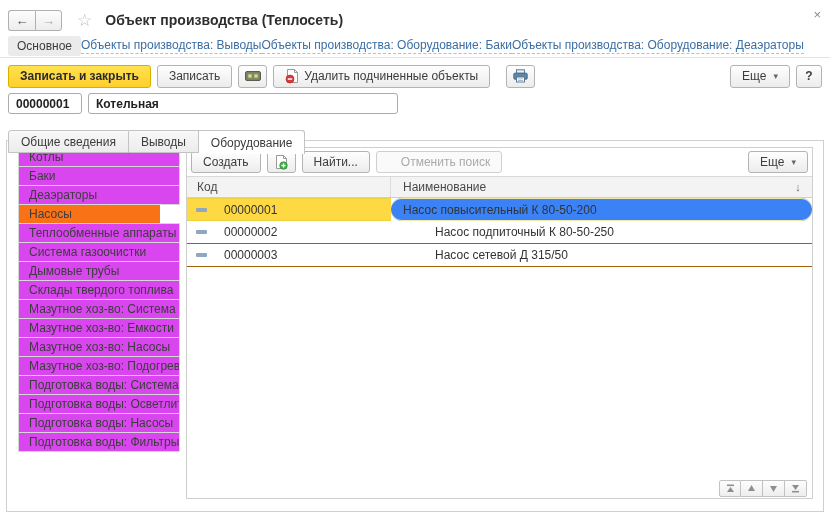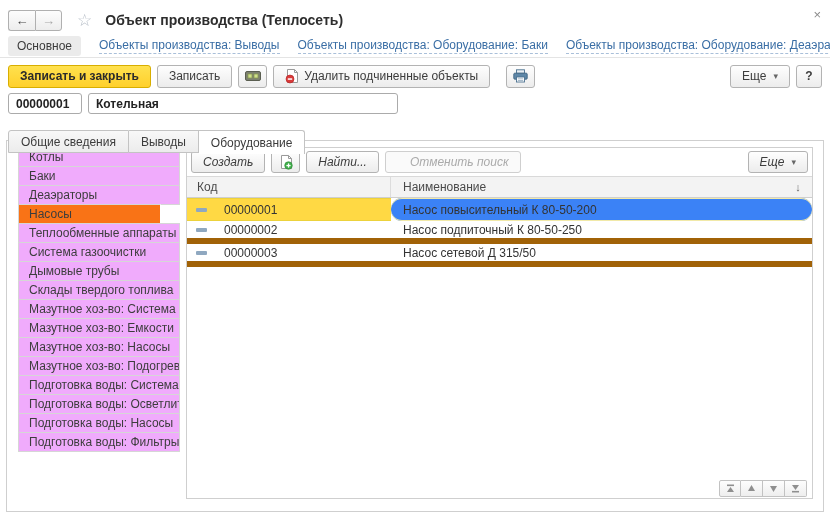--- a/index.html
+++ b/index.html
@@ -13,21 +13,21 @@
   .navbtn { width:27px; height:21px; border:1px solid #b0b0b0; background:linear-gradient(#fdfdfd,#ededed);
             display:flex; align-items:center; justify-content:center; font-size:13px; cursor:pointer; }
   .navbtn.back { border-radius:3px 0 0 3px; color:#444; border-right:none; }
   .navbtn.fwd  { border-radius:0 3px 3px 0; color:#a8a8a8; }
   .star { margin-left:15px; font-size:17px; color:#b9c0c9; line-height:1; }
   .title { margin-left:13px; font-size:14px; font-weight:bold; color:#2e2e2e; white-space:nowrap; }
   .close-x { position:absolute; top:8px; right:9px; font-size:13px; color:#8a8a8a; cursor:pointer; line-height:1; }
 
   
   .navbar { position:absolute; top:35px; left:0; right:0; height:23px; border-bottom:1px solid #e4e4e4;
-            display:flex; align-items:center; padding:0 8px; gap:18px; white-space:nowrap; }
+            display:flex; align-items:center; padding:0 8px; white-space:nowrap; }
   .pill { background:#ebebeb; border-radius:3px; padding:3px 9px; color:#3c3c3c; }
   .navlink { color:#3a6ea5; border-bottom:1px dashed #a9bfd9; padding-bottom:1px; cursor:pointer; }
 
   
   .cmdbar { position:absolute; top:64px; left:8px; right:8px; height:24px; display:flex; align-items:center; gap:6px; }
   .btn { height:23px; border:1px solid #b3b3b3; border-radius:3px; background:linear-gradient(#fefefe,#ececec);
          display:inline-flex; align-items:center; justify-content:center; padding:0 11px; color:#3c3c3c; cursor:pointer;
          font-size:12px; gap:5px; white-space:nowrap; }
   .btn.icon-only { width:29px; padding:0; }
   .btn.primary { background:linear-gradient(#ffe14e,#ffd02c); border-color:#d8ae00; font-weight:bold; color:#2b2b2b; }
@@ -50,41 +50,41 @@
          padding:0 12px; display:flex; align-items:center; color:#3c3c3c; cursor:pointer;margin-top:12px; }
   .tab:first-child { border-left:1px solid #c3c3c3; border-radius:3px 0 0 0; }
   .tab:last-child { border-radius:0 3px 0 0; }
   .tab.active { background:#fff; height:24px; border-bottom:none; }
 
   
   .panel { position:absolute; top:140px; left:6px; width:818px; height:372px; border:1px solid #cfcfcf; background:#fff; }
 
   
   .side { position:absolute; left:11px; top:6px; width:162px; }
-  .sitem { height:20px; line-height:19px; background:#f0abfc; border:1px solid #d6d6d6; margin-top:-1px;
+  .sitem { height:20px; line-height:19px; background:#d946ef; border:1px solid #d6d6d6; margin-top:-1px;
            padding:0 0 0 10px; color:#3d3d3d; cursor:pointer; white-space:nowrap; overflow:hidden; }
   .sitem:first-child { margin-top:0; }
   .sitem.active { background:#f97316; border-right-color:#fff; width:143px; }
 
   
   .listpanel { position:absolute; left:179px; top:6px; width:627px; height:352px; border:1px solid #cfcfcf; background:#fff; }
-  .ltoolbar { display:flex; align-items:center; gap:6px; padding:3px 4px;font-style:italic; }
+  .ltoolbar { display:flex; align-items:center; gap:6px; padding:3px 4px; }
   .ltoolbar .btn { height:22px; }
   .lheader { display:flex; height:22px; background:#f3f3f3; border-top:1px solid #d9d9d9; border-bottom:1px solid #cfcfcf;
              align-items:center; color:#4a4a4a; }
   .col-code-h { width:204px; padding-left:10px; border-right:1px solid #dcdcdc; height:100%; display:flex; align-items:center; }
   .col-name-h { flex:1; padding-left:12px; }
   .col-sort  { width:28px; text-align:center; color:#6a6a6a; font-size:11px; }
   .lrow { display:flex; height:23px; align-items:stretch; cursor:pointer; }
   .col-code { width:204px; display:flex; align-items:center; }
   .col-name { flex:1; display:flex; align-items:center; padding-left:12px; }
   .dash-ico { width:11px; height:4px; border-radius:1px; background:#8fa8c0; margin:0 17px 0 9px; flex:0 0 auto; }
   .lrow.sel .col-code { background:#ffd944; box-shadow:inset 0 1px 0 #ecd23c, inset 0 -1px 0 #ecd23c; }
   .lrow.sel .col-name { background:#3b82f6; box-shadow:inset 0 1px 0 #f1e9a8, inset 0 -1px 0 #f1e9a8;border-radius:11px; }
-  .lrow.plain { border-bottom:6px solid #a16207; }
+  .lrow.plain { border-bottom:1px solid #a16207;gap:32px; }
 
   
   .vnav { position:absolute; right:5px; bottom:1px; display:flex; }
   .vbtn { width:22px; height:17px; border:1px solid #c2c2c2; border-left:none; background:linear-gradient(#fdfdfd,#eeeeee);
           display:flex; align-items:center; justify-content:center; cursor:pointer; }
   .vbtn:first-child { border-left:1px solid #c2c2c2; border-radius:2px 0 0 2px; }
   .vbtn:last-child { border-radius:0 2px 2px 0; }
 
   svg { display:block; }
 </style>

